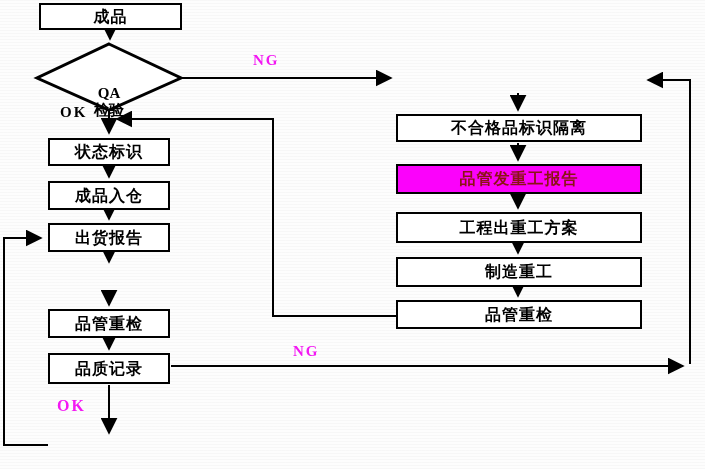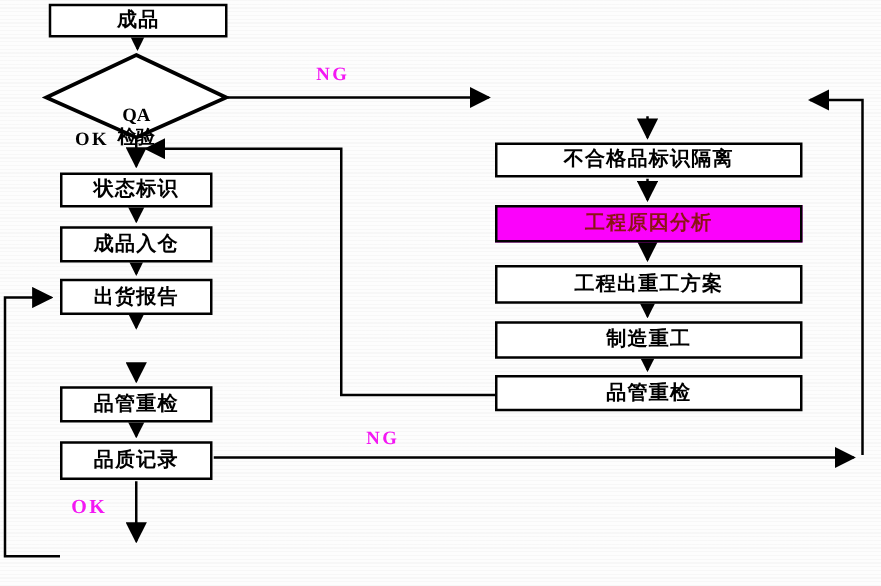--- a/index.html
+++ b/index.html
@@ -113,21 +113,21 @@
     <span>品管重检</span>
   </div>
   <div class="node" style="left:48px; top:353px; width:122px; height:31px;">
     <span>品质记录</span>
   </div>
 
   <div class="node" style="left:396px; top:114px; width:246px; height:28px;justify-content:center;">
     <span>不合格品标识隔离</span>
   </div>
   <div class="node" style="left: 396px; top: 164px; width: 246px; height: 30px; background: rgb(251, 2, 251);">
-    <span style="color: rgb(139, 20, 20);">工程原因分析</span>
+    <span style="color: rgb(139, 20, 20);">品管发重工报告</span>
   </div>
   <div class="node" style="left:396px; top:212px; width:246px; height:31px;">
     <span>工程出重工方案</span>
   </div>
   <div class="node" style="left:396px; top:257px; width:246px; height:30px;">
     <span>制造重工</span>
   </div>
   <div class="node" style="left:396px; top:300px; width:246px; height:29px;">
     <span>品管重检</span>
   </div>

